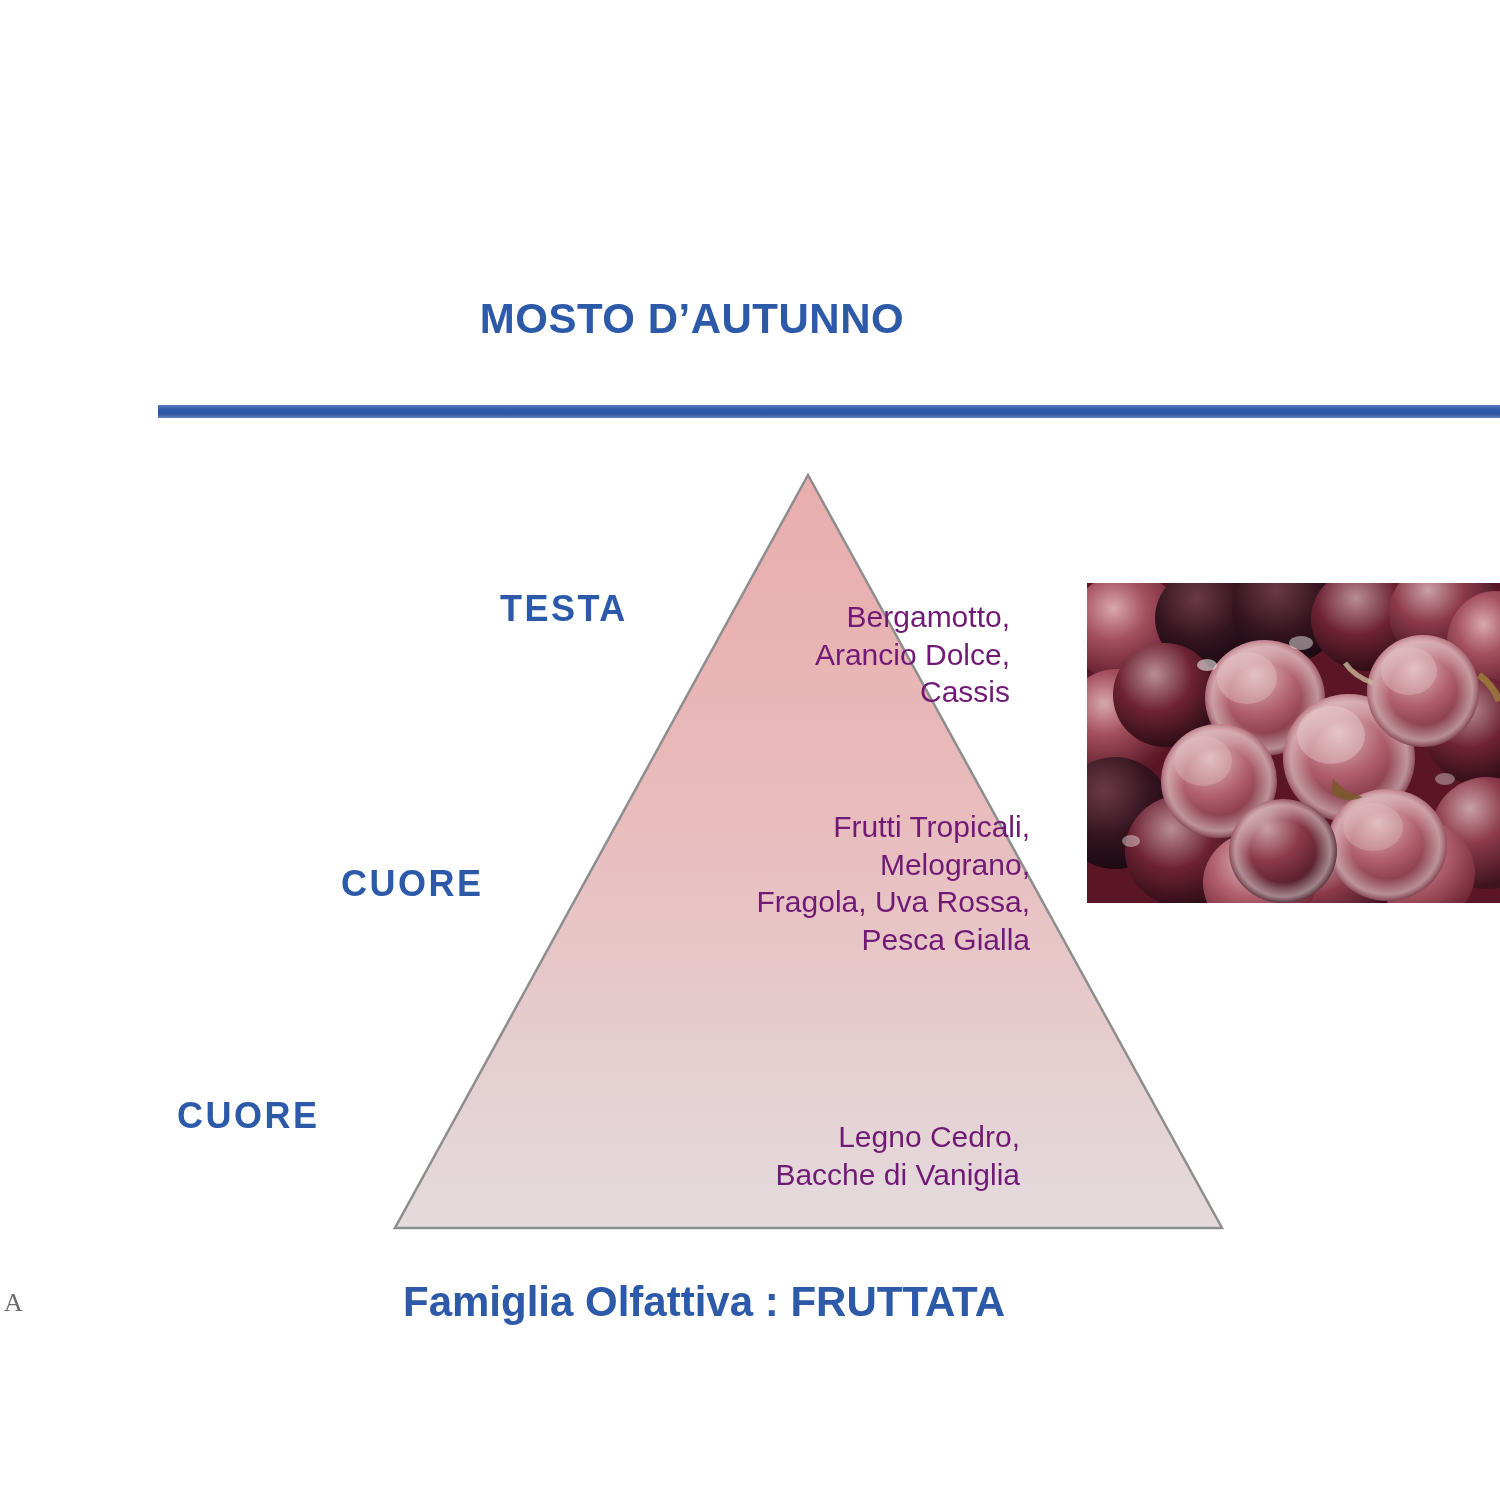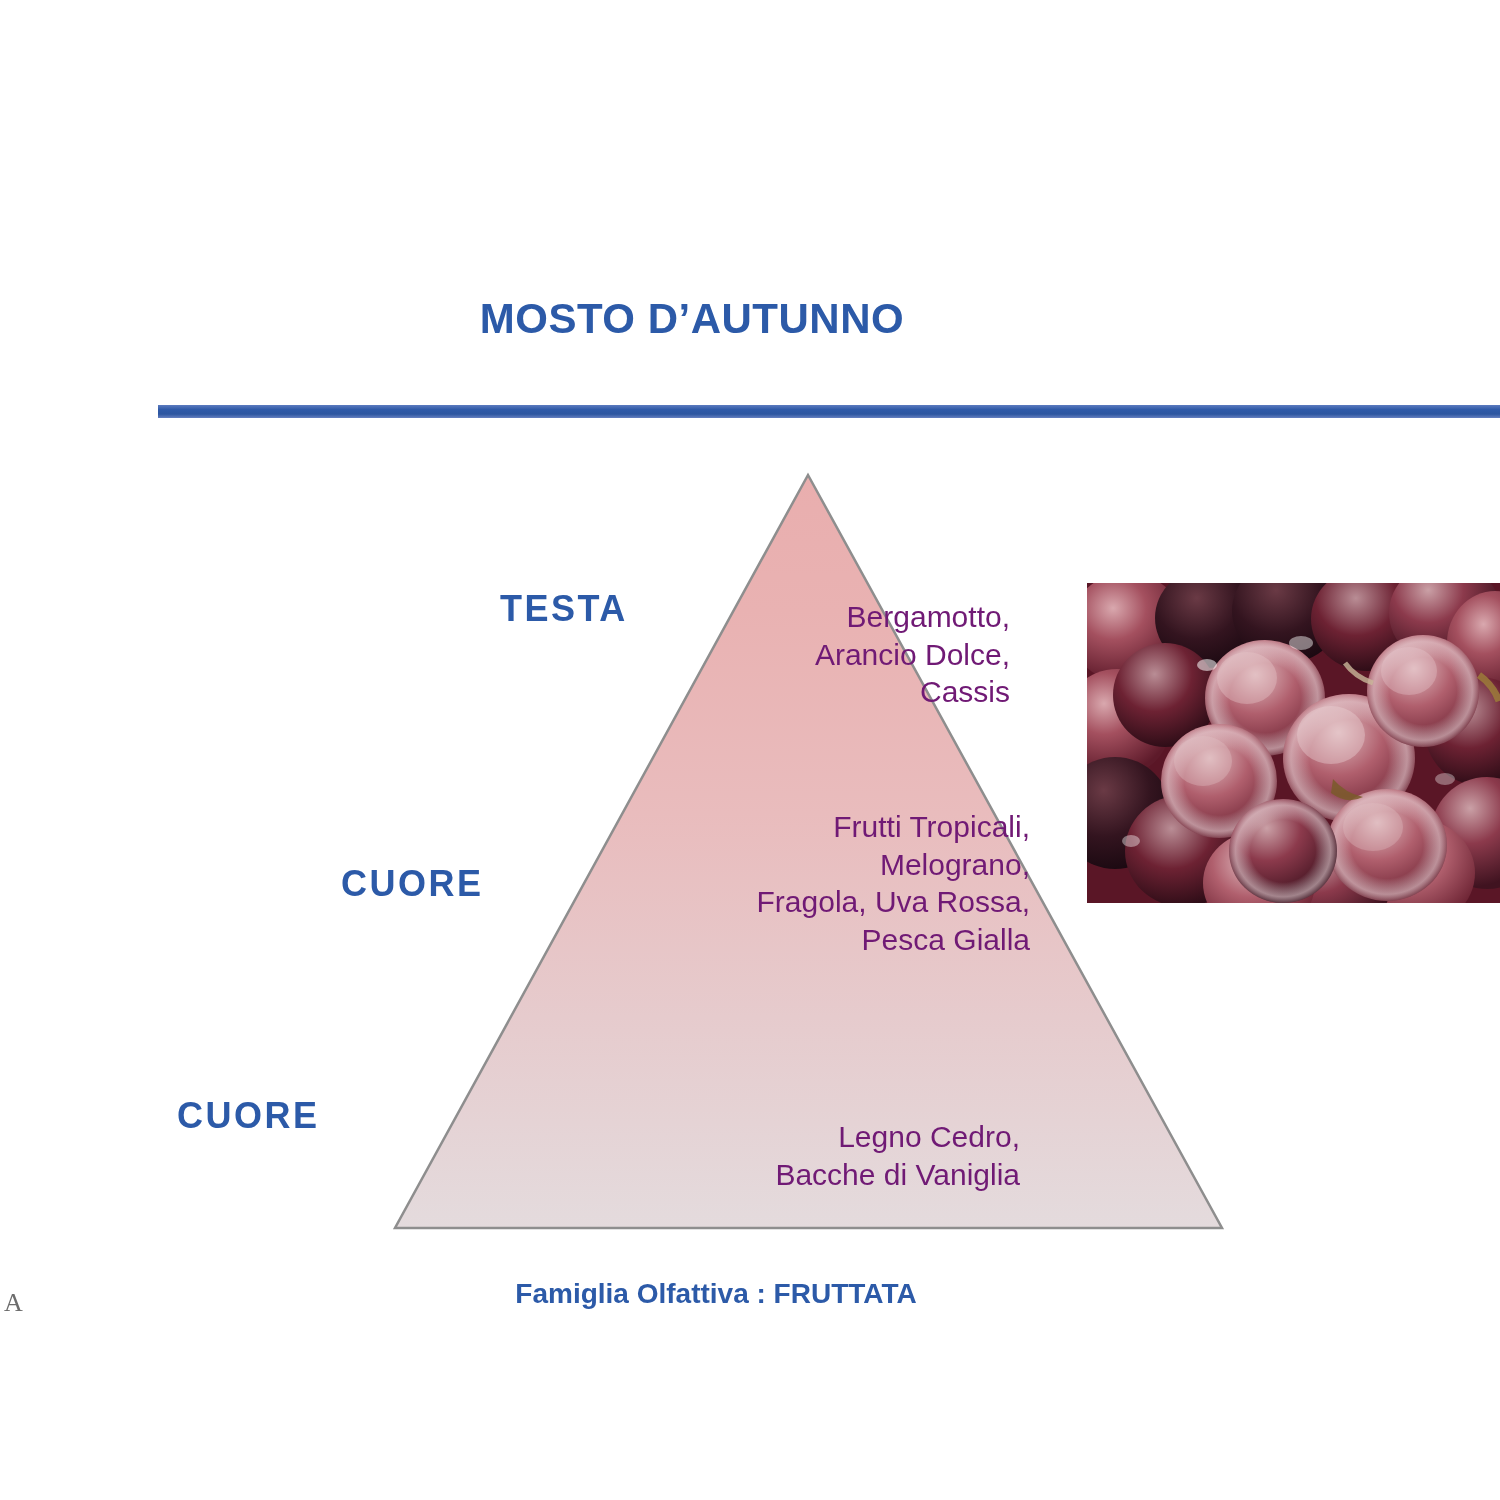--- a/index.html
+++ b/index.html
@@ -110,27 +110,27 @@
   }
   #grape-photo .grape-svg {
     display: block;
     width: 100%;
     height: 100%;
   }
 
   
   #family-caption {
     position: absolute;
-    left: 12px;
+    left: 0;
     top: 1278px;
     width: 1368px;
     padding-left: 40px;
     box-sizing: border-box;
     text-align: center;
-    font-size: 28px;
+    font-size: 42px;
     font-weight: bold;
     color: #2c5aa8;
     white-space: nowrap;
   }
 
   
   #page-mark {
     position: absolute;
     left: 4px;
     top: 1288px;

